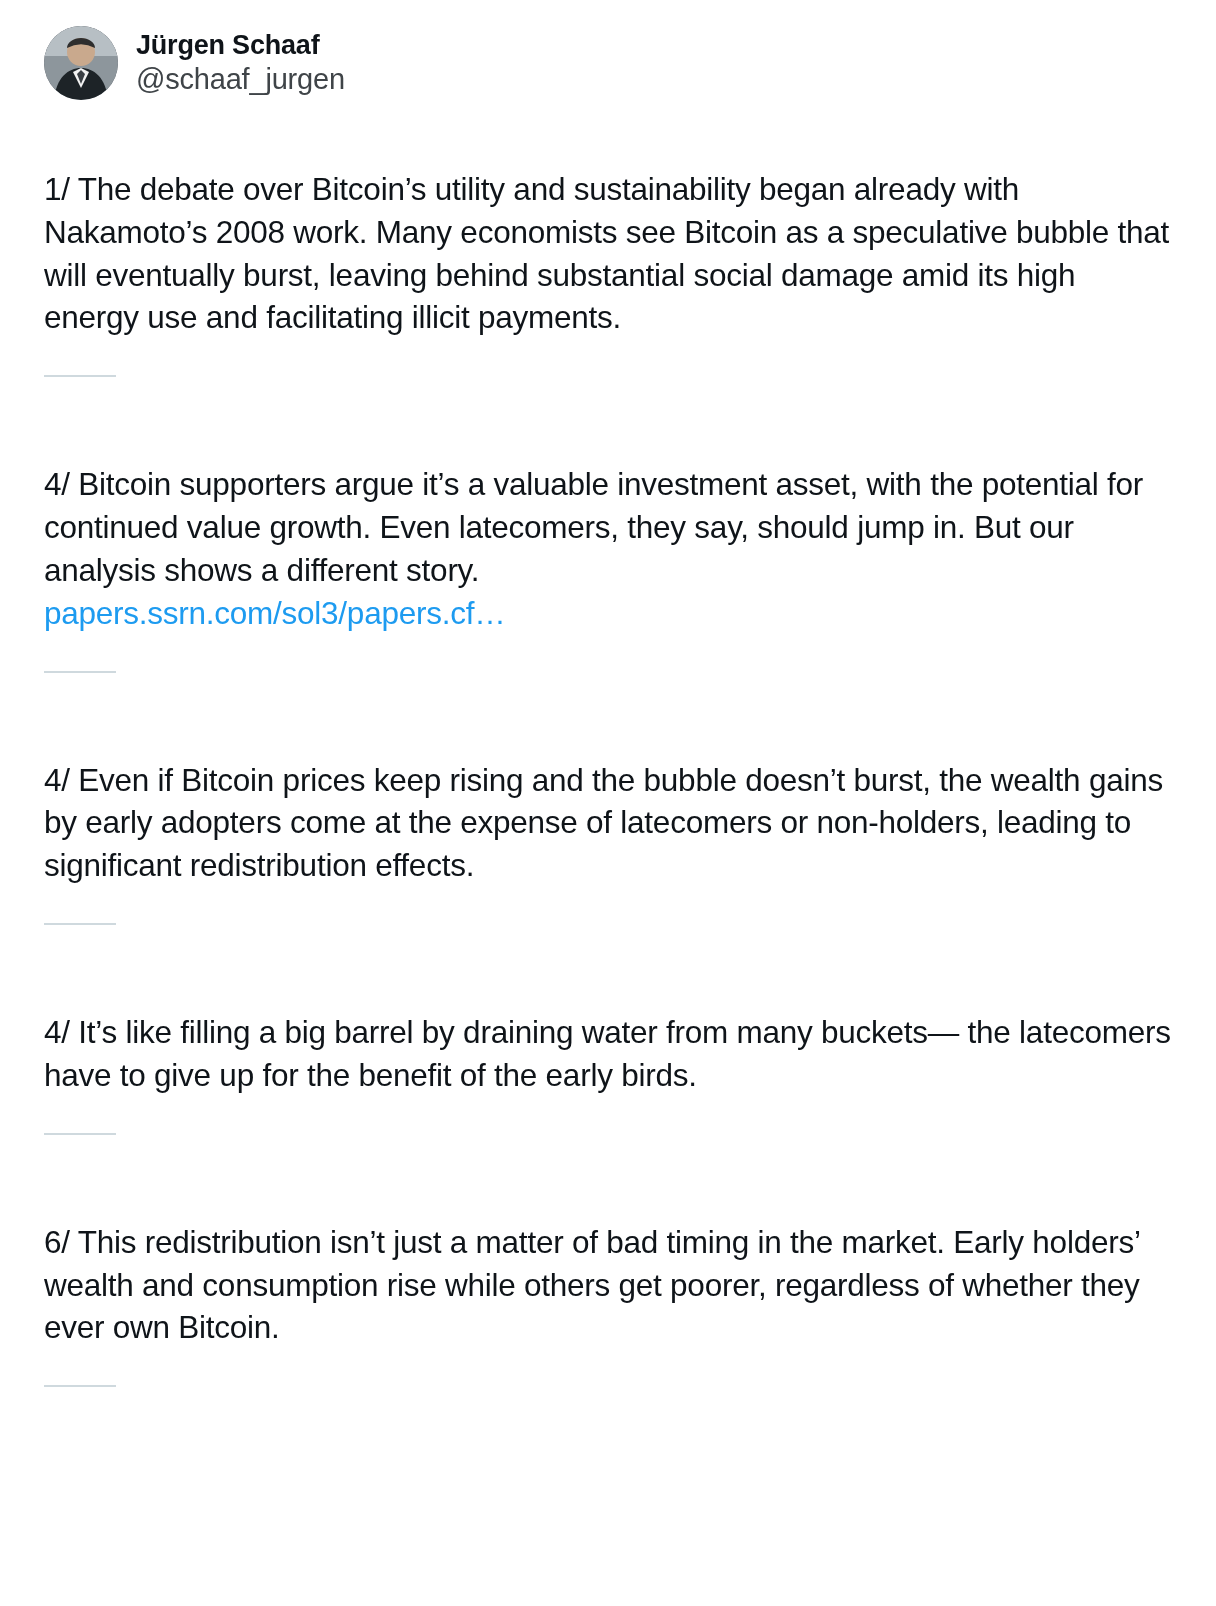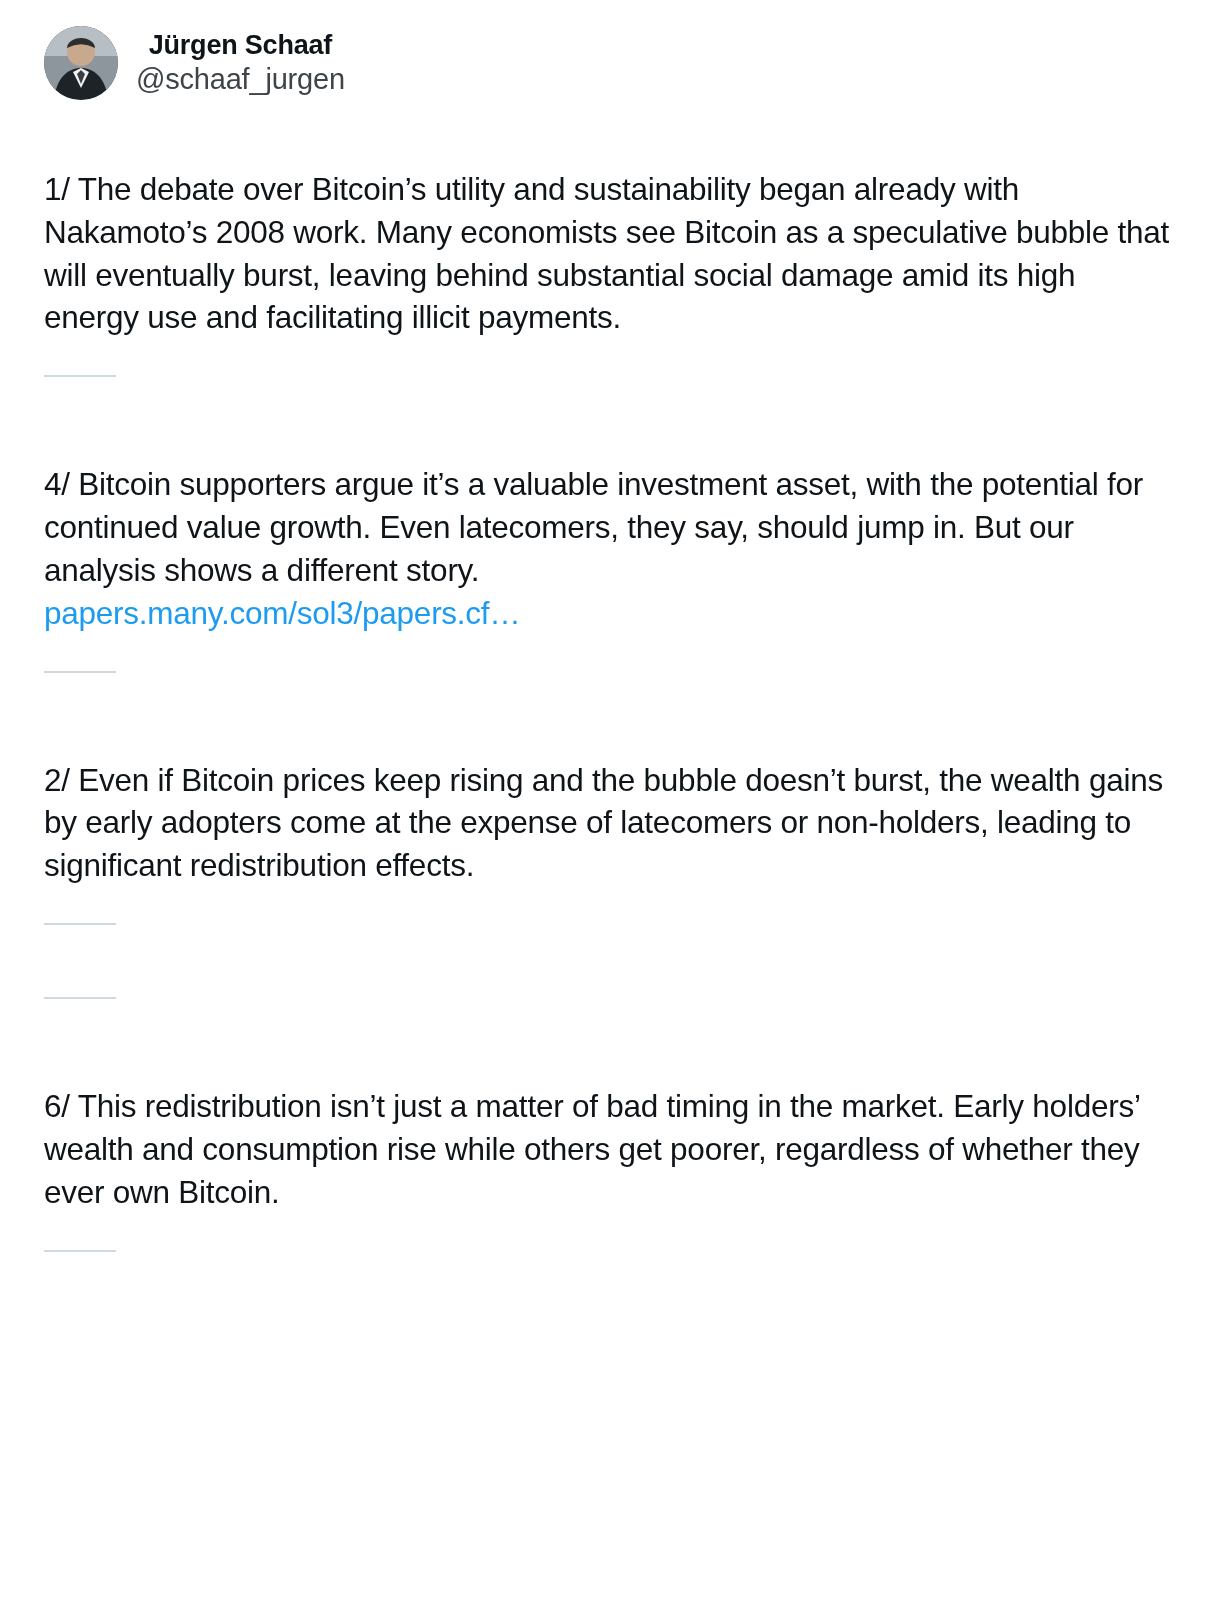--- a/index.html
+++ b/index.html
@@ -34,21 +34,20 @@
     overflow: hidden;
     background: #5a6168;
     position: relative;
   }
   .avatar svg { display: block; width: 74px; height: 74px; }
   .author-names {
     display: flex;
     flex-direction: column;
     justify-content: center;
     line-height: 1.18;
-    align-items: center;
   }
   .author-name {
     font-size: 27px;
     font-weight: bold;
     color: #0f1419;
     letter-spacing: -0.2px;
   }
   .author-handle {
     font-size: 29px;
     color: #3f4448;
@@ -118,33 +117,36 @@
 
   <div class="tweet">
     <div class="tweet-text">1/ The debate over Bitcoin’s utility and sustainability began already with Nakamoto’s 2008 work. Many economists see Bitcoin as a speculative bubble that will eventually burst, leaving behind substantial social damage amid its high energy use and facilitating illicit payments.</div>
   </div>
   <div class="divider-wrap">
     <div class="divider"></div>
   </div>
 
   <div class="tweet">
     <div class="tweet-text">4/ Bitcoin supporters argue it’s a valuable investment asset, with the potential for continued value growth. Even latecomers, they say, should jump in. But our analysis shows a different story.</div>
-    <a class="tweet-link" href="#">papers.many.com/sol3/papers.cf…</a>
+    <a class="tweet-link" href="#">papers.ssrn.com/sol3/papers.cf…</a>
   </div>
   <div class="divider-wrap">
     <div class="divider"></div>
   </div>
 
   <div class="tweet">
-    <div class="tweet-text">2/ Even if Bitcoin prices keep rising and the bubble doesn’t burst, the wealth gains by early adopters come at the expense of latecomers or non-holders, leading to significant redistribution effects.</div>
+    <div class="tweet-text">4/ Even if Bitcoin prices keep rising and the bubble doesn’t burst, the wealth gains by early adopters come at the expense of latecomers or non-holders, leading to significant redistribution effects.</div>
   </div>
   <div class="divider-wrap">
     <div class="divider"></div>
   </div>
 
+  <div class="tweet">
+    <div class="tweet-text">4/ It’s like filling a big barrel by draining water from many buckets— the latecomers have to give up for the benefit of the early birds.</div>
+  </div>
   <div class="divider-wrap">
     <div class="divider"></div>
   </div>
 
   <div class="tweet">
     <div class="tweet-text">6/ This redistribution isn’t just a matter of bad timing in the market. Early holders’ wealth and consumption rise while others get poorer, regardless of whether they ever own Bitcoin.</div>
   </div>
   <div class="divider-wrap">
     <div class="divider"></div>
   </div>

